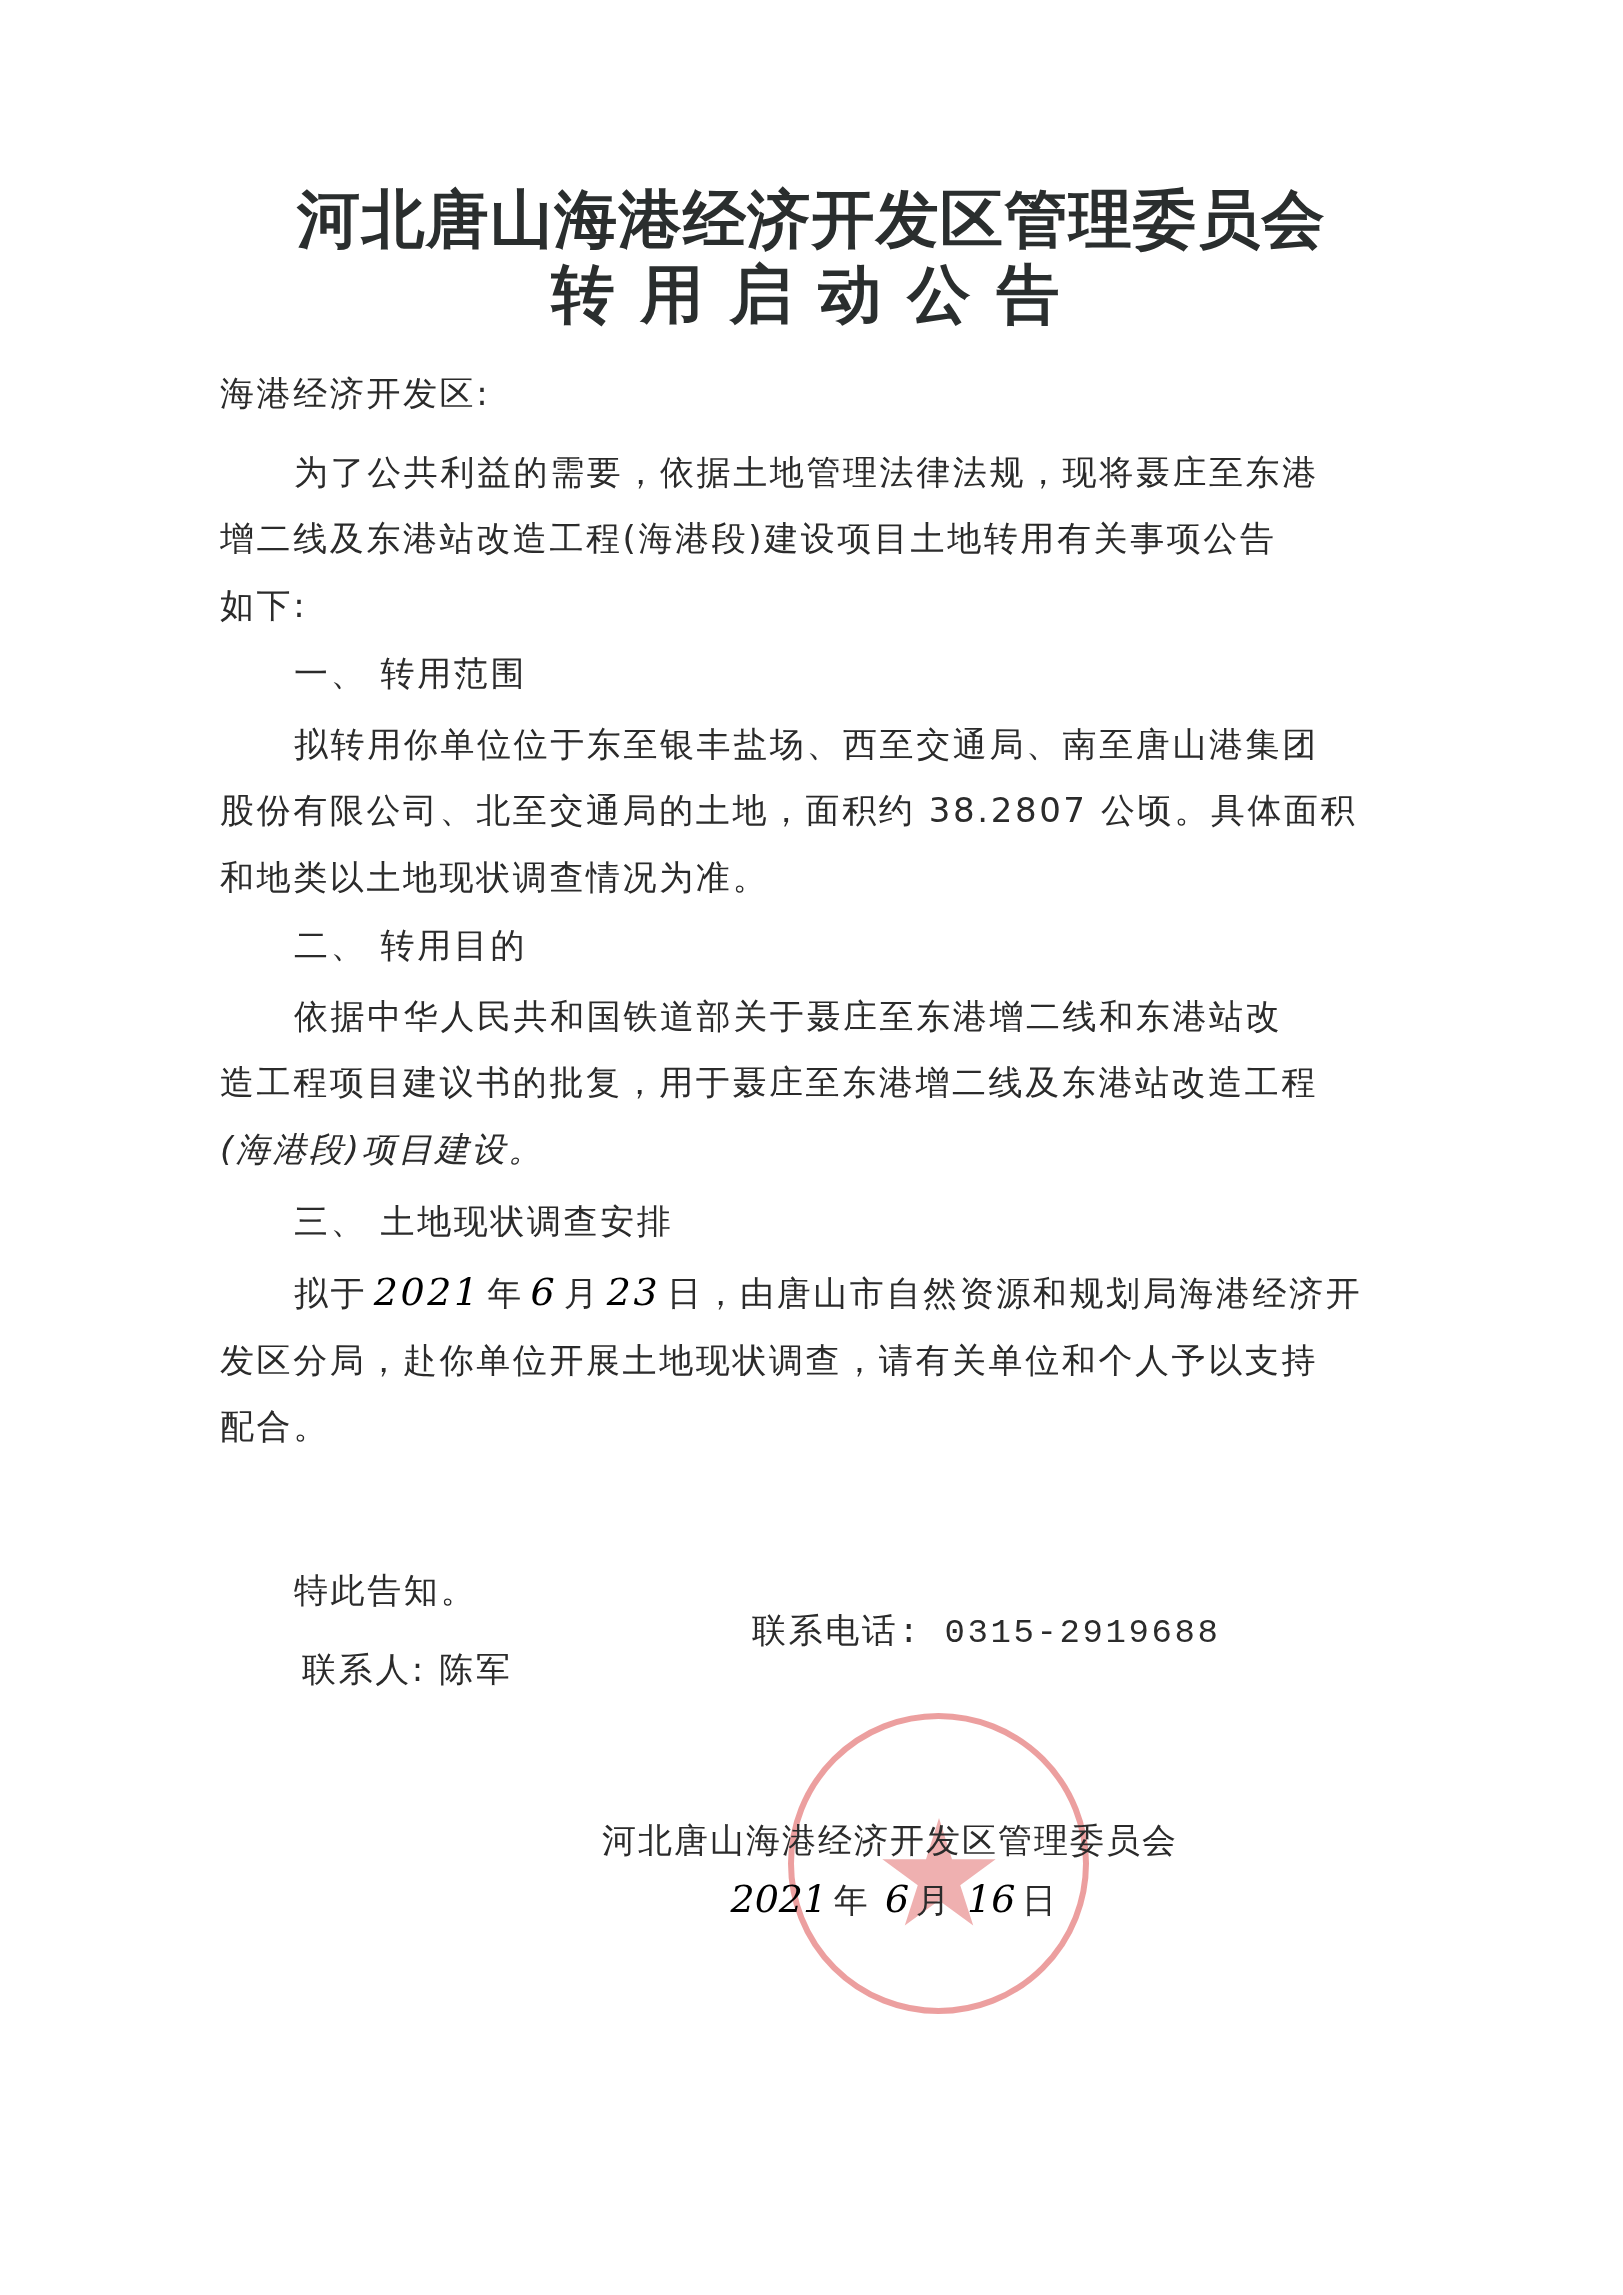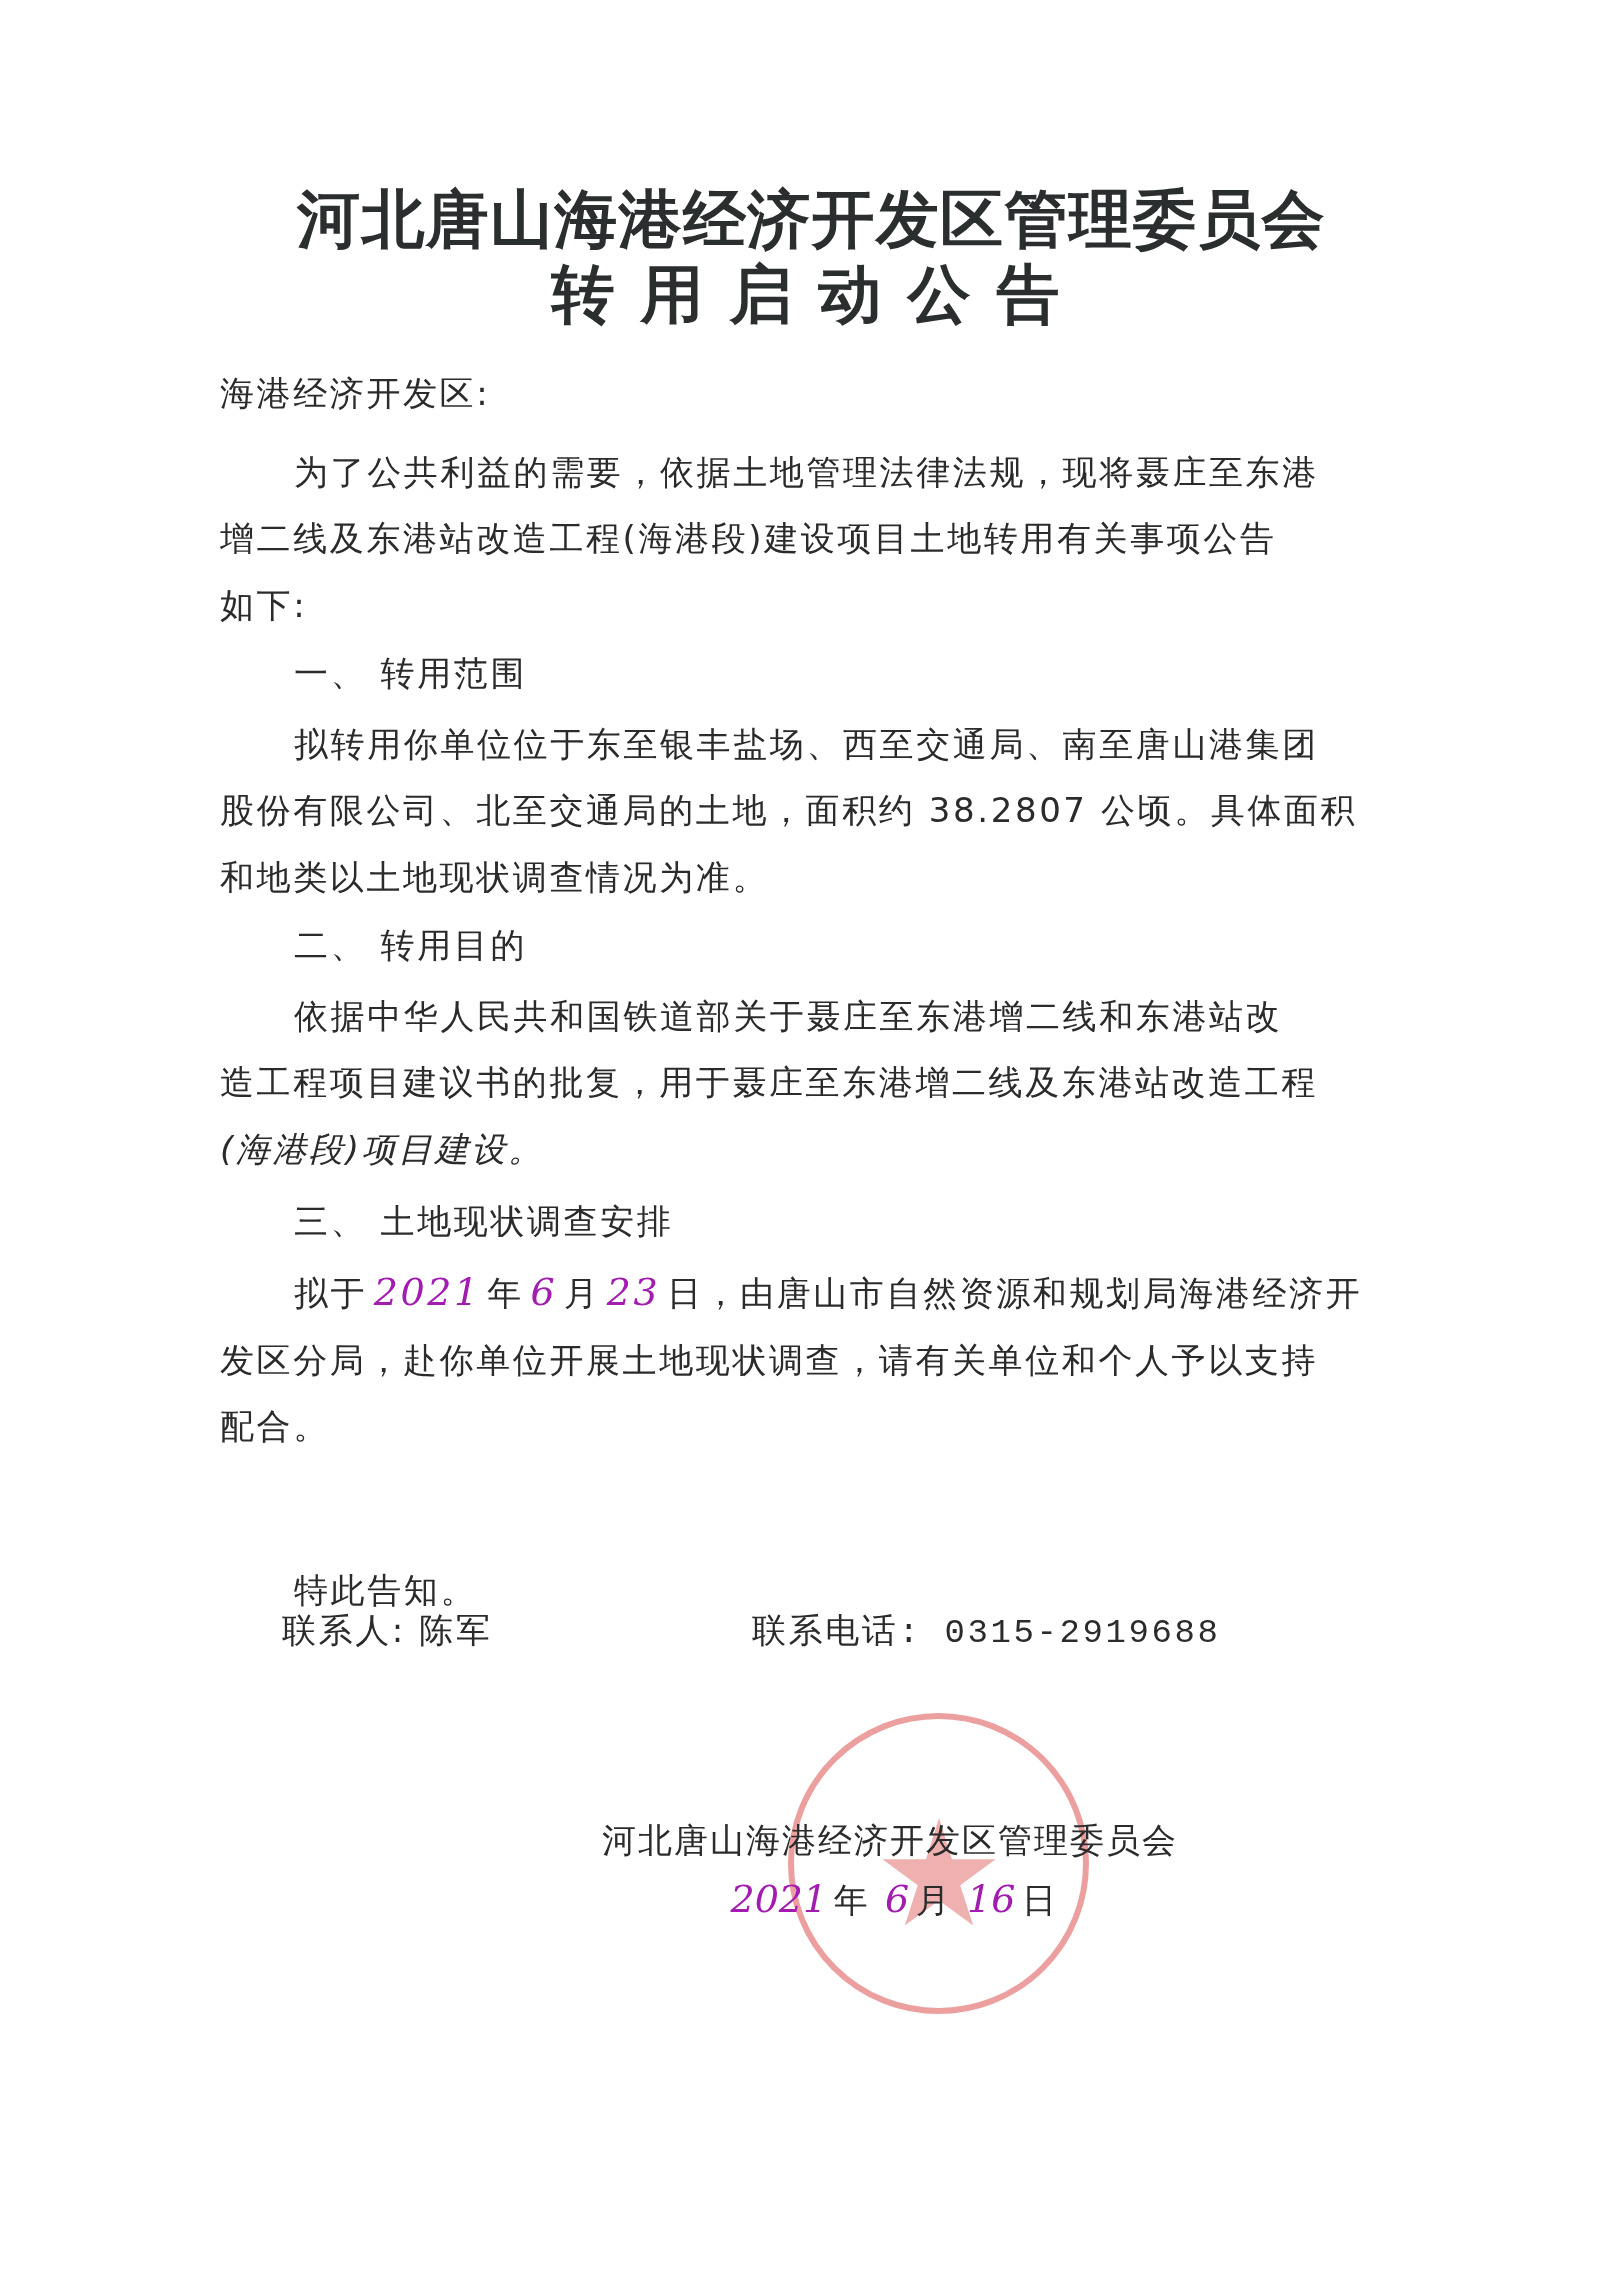--- a/index.html
+++ b/index.html
@@ -18,25 +18,25 @@
     .line {
       position: absolute; left: 220px; width: 1138px;
       font-size: 34px; line-height: 39px; white-space: nowrap;
       font-family: "DejaVu Sans", "Liberation Sans", sans-serif;
       letter-spacing: 2.6px;
     }
     .indent { left: 294px; }
     .head { left: 294px; font-weight: normal; }
     .hand {
       font-family: "DejaVu Serif", serif; font-style: italic;
-      color: #a21caf; font-size: 38px; display: inline-block; margin: 0 6.5px;
+      color: #000000; font-size: 38px; display: inline-block; margin: 0 6.5px;
     }
     .contact { position: absolute; top: 1608px; font-size: 34px;
       font-family: "DejaVu Sans", "Liberation Sans", sans-serif; letter-spacing: 2.6px; }
-    .contact.left { left: 282px; }
+    .contact.left { left: 302px; margin-top: 39px; }
     .contact.right { left: 752px; font-family: Liberation Mono, monospace; }
     .seal {
       position: absolute; left: 788px; top: 1713px; width: 301px; height: 301px;
       border-radius: 50%; border: 6.5px solid rgba(220, 80, 80, 0.55);
       box-sizing: border-box;
     }
     .seal-star {
       position: absolute; left: 880px; top: 1818px; width: 118px; height: 118px;
       background: rgba(220, 80, 80, 0.45);
       clip-path: polygon(50% 0%, 61% 35%, 98% 35%, 68% 57%, 79% 91%, 50% 70%, 21% 91%, 32% 57%, 2% 35%, 39% 35%);

